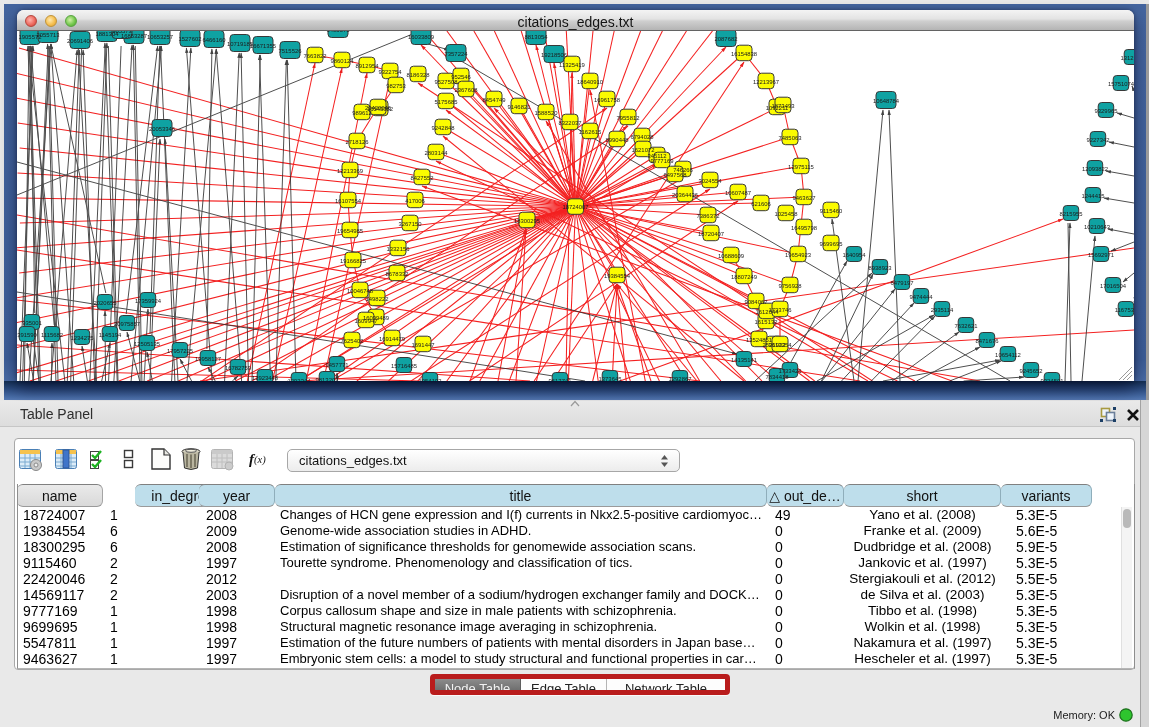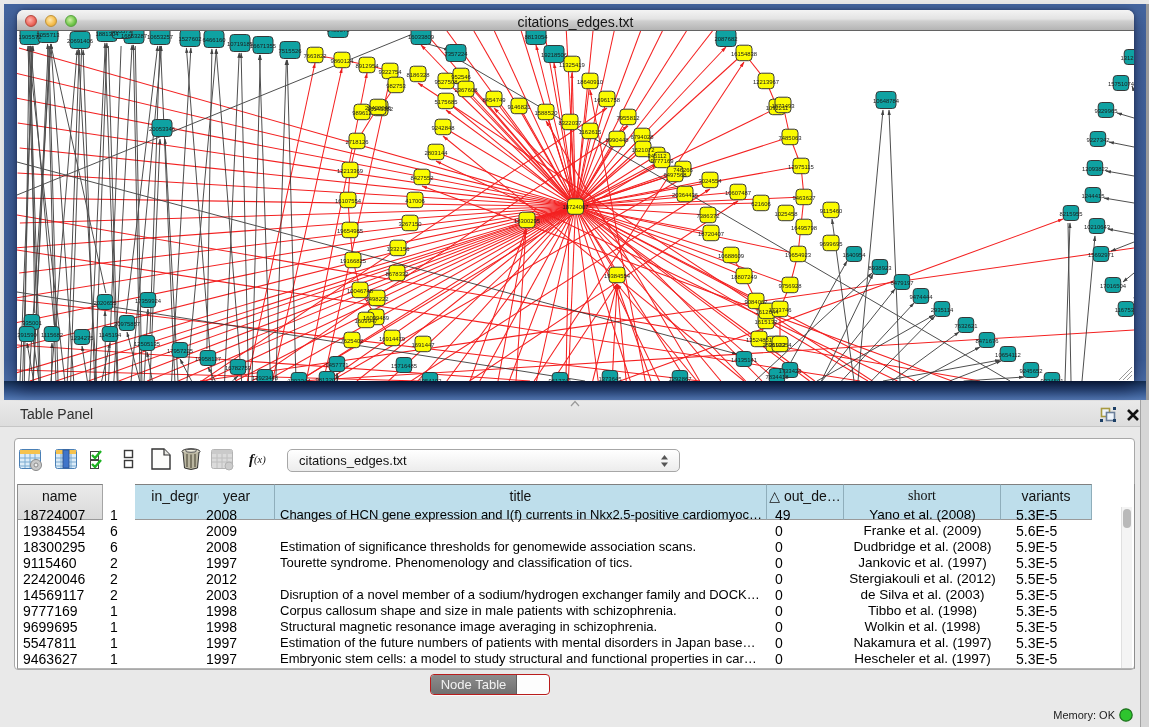--- a/index.html
+++ b/index.html
@@ -13,29 +13,29 @@
   border-bottom:1px solid #636363; }
 .tl { position:absolute; top:5px; width:12px; height:12px; border-radius:50%; }
 .tit { position:absolute; top:4px; width:100%; text-align:center; font-size:14px; color:#141414; }
 .tp-head { position:absolute; left:0; top:401px; width:1143px; height:26px;
   background:linear-gradient(180deg,#e9e9e9,#dddddd); border-bottom:1px solid #c6c6c6; }
 .tp-head span { position:absolute; left:20px; top:5px; font-size:14px; color:#2e2e2e; }
 .panel { position:absolute; left:14px; top:438px; width:1121px; height:232px;
   background:#fff; border:1px solid #a8a8a8; border-radius:4px; }
 .combo { position:absolute; left:287px; top:449px; width:393px; height:23px; background:linear-gradient(180deg,#ffffff,#ececec);
   border:1px solid #a7a7a7; border-radius:5px; font-size:13px; color:#111; line-height:21px; padding-left:11px; }
-.hdr { position:absolute; top:484px; height:36px; font-size:14px; color:#111; text-align:center; line-height:22px;
-  background:#bedeeb; border-top:1px solid #808080; border-bottom:1px solid #9a9a9a; border-right:1px solid #8faebb; }
+.hdr { position:absolute; top:484px; height:23px; font-size:14px; color:#111; text-align:center; line-height:22px;
+  background:#bedeeb; border-top:1px solid #808080; border-bottom:1px solid #9a9a9a; border-right:1px solid #8faebb;border-radius:6px; }
 .row { position:absolute; left:17px; width:1075px; height:16px; font-size:14px; color:#000; }
 .row span { position:absolute; top:0; line-height:16px; white-space:nowrap; }
 .c1 { left:6px; } .c2 { left:93px; } .c3 { left:189px; } .c4 { left:263px; font-size:13px; }
 .c5 { left:758px; } .c6 { left:827px; width:157px; text-align:center; font-size:13.5px; } .c7 { left:999px; }
-.tabs { position:absolute; left:430px; top:674px; height:21px; border:1px solid #b91c1c; border-radius:4px;
+.tabs { position:absolute; left:430px; top:674px; height:21px; border:5px solid #b91c1c; border-radius:4px;
   background:#fdfdfd; font-size:13px; color:#222; display:flex; overflow:hidden;
-  box-shadow:0 1px 0 rgba(255,255,255,.7);flex-direction:column; }
+  box-shadow:0 1px 0 rgba(255,255,255,.7); }
 .tabs div { line-height:20px; text-align:center; border-right:1px solid #b5b5b5; }
 .tabs div.sel { background:linear-gradient(180deg,#8c8c8c,#6f6f6f); color:#f2f2f2; border-right:1px solid #5e5e5e; }
 .mem { position:absolute; right:34px; top:709px; font-size:11px; color:#1c1c1c;margin-left:36px; }
 </style></head>
 <body>
 <div class="desk"></div>
 <div style="position:absolute;left:4px;top:381px;width:1142px;height:19px;background:linear-gradient(180deg,#132e52 0%,#2a4a7e 40%,#496ea9 85%,#567ab4 100%)"></div>
 <div class="win">
   <div class="tbar">
     <div class="tl" style="left:8px;background:radial-gradient(circle at 4px 4px,#ffb3ad,#ee6b60 55%,#c23a30);border:0.5px solid #b5473e"></div>
@@ -686,35 +686,36 @@
   <svg width="9" height="14" style="position:absolute;right:10px;top:4px">
     <path d="M1 5.5L4.5 1L8 5.5z" fill="#555"></path>
       <path d="M1 8.5L4.5 13L8 8.5z" fill="#555"></path>
   </svg>
 </div>
 <div class="hdr" style="left:17px;width:86px;background:linear-gradient(180deg,#eaeaea,#d9d9d9);border-right:1px solid #a5a5a5;">name</div>
 <div class="hdr" style="left:103px;width:96px;margin-left:32px;">in_degree</div>
 <div class="hdr" style="left:199px;width:76px;">year</div>
 <div class="hdr" style="left:275px;width:492px;">title</div>
 <div class="hdr" style="left:767px;width:77px;">△ out_de…</div>
-<div class="hdr" style="left:844px;width:157px;font-family:Liberation Serif, serif;">short</div>
+<div class="hdr" style="left:844px;width:157px;">short</div>
 <div class="hdr" style="left:1001px;width:91px;">variants</div>
 <div class="row" style="top:507px">
     <span class="c1">18724007</span>
     <span class="c2">1</span>
     <span class="c3">2008</span>
     <span class="c4">Changes of HCN gene expression and I(f) currents in Nkx2.5-positive cardiomyoc…</span>
     <span class="c5">49</span>
     <span class="c6">Yano et al. (2008)</span>
     <span class="c7">5.3E-5</span>
   </div>
 <div class="row" style="top:523px">
     <span class="c1">19384554</span>
     <span class="c2">6</span>
     <span class="c3">2009</span>
+    <span class="c4">Genome-wide association studies in ADHD.</span>
     <span class="c5">0</span>
     <span class="c6">Franke et al. (2009)</span>
     <span class="c7">5.6E-5</span>
   </div>
 <div class="row" style="top:539px">
     <span class="c1">18300295</span>
     <span class="c2">6</span>
     <span class="c3">2008</span>
     <span class="c4">Estimation of significance thresholds for genomewide association scans.</span>
     <span class="c5">0</span>

